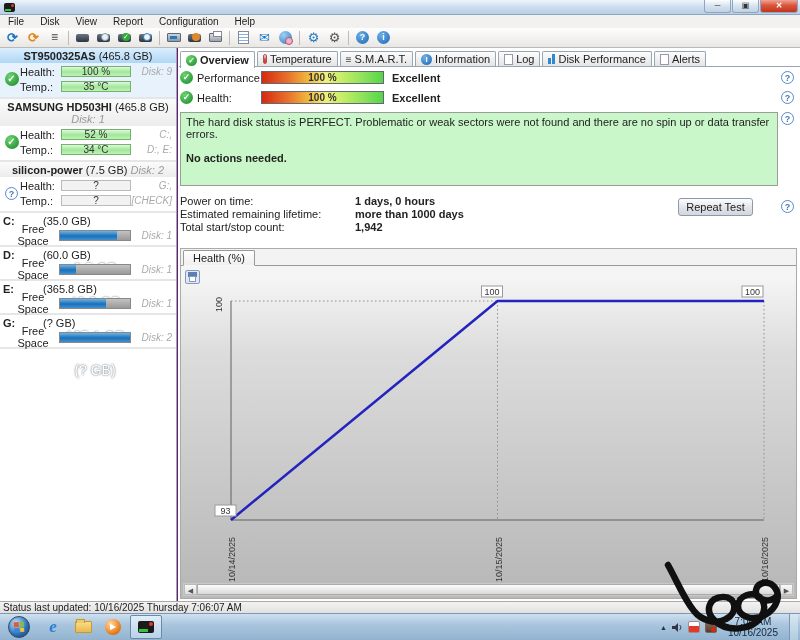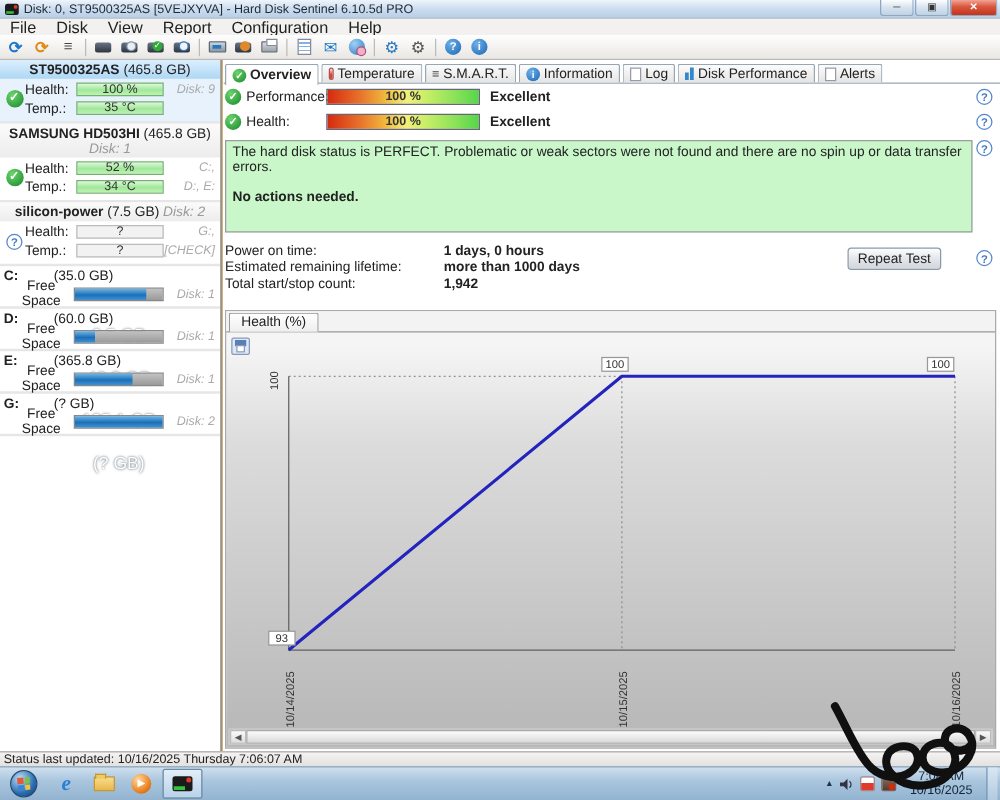--- a/index.html
+++ b/index.html
@@ -13,21 +13,21 @@
   .app-ico { width:11px; height:9px; background:#1b1b1b; border-radius:2px; position:relative; margin:0 4px 0 2px; }
   .app-ico::before { content:""; position:absolute; left:1px; bottom:1px; width:6px; height:2px; background:#35c23c; }
   .app-ico::after { content:""; position:absolute; right:1px; top:1px; width:3px; height:3px; background:#e03a2a; border-radius:50%; }
   .win-btns { margin-left:auto; display:flex; gap:1px; align-self:flex-start; }
   .wbtn { width:27px; height:13px; border:1px solid #8ea6c0; border-top:none; border-radius:0 0 3px 3px;
     background:linear-gradient(#fdfefe,#d7e3ef 50%,#bfd2e4); font-size:8px; line-height:11px; text-align:center; color:#333; }
   .wbtn.close { width:38px; background:linear-gradient(#f2a394,#d9573d 45%,#c2331b); color:#fff; font-weight:bold; }
 
   
   .menubar { position:absolute; top:15px; left:0; right:0; height:13px; background:#f2f1f0;
-    display:flex; align-items:center; font-size:13px; }
+    display:flex; align-items:center; font-size:10px; }
   .menu-item { padding:0 8px; height:13px; line-height:13px; }
   .toolbar { position:absolute; top:28px; left:0; right:0; height:20px;
     background:linear-gradient(#fefefe,#e9e7e3); border-bottom:1px solid #b9b9b9;
     display:flex; align-items:center; padding-left:2px; }
   .tbtn { width:21px; height:17px; display:flex; align-items:center; justify-content:center; position:relative; }
   .tsep { width:1px; height:14px; background:#bbb; margin:0 3px; }
   .g { font-size:13px; line-height:13px; }
   .g-refresh { color:#1e78c8; font-weight:bold; }
   .g-refresh2 { color:#e08a18; font-weight:bold; }
   .g-lines { color:#444; font-size:12px; }
@@ -46,21 +46,21 @@
   .printer-shape { width:13px; height:9px; background:linear-gradient(#d8dde2,#9aa3ac); border:1px solid #667; border-radius:1px; position:relative; }
   .printer-shape::before { content:""; position:absolute; left:3px; top:-3px; width:7px; height:4px; background:#fff; border:1px solid #889; }
   .notes-shape { width:11px; height:13px; background:#fff; border:1px solid #889; 
     background-image:repeating-linear-gradient(#fff 0 2px, #7fb2e5 2px 3px); }
   .globe-shape { width:13px; height:13px; border-radius:50%; background:radial-gradient(circle at 35% 30%, #9fd0f5, #2878c0); position:relative; }
   .globe-shape::after { content:""; position:absolute; right:-1px; bottom:-1px; width:6px; height:6px; border-radius:50%; background:#f3b0c8; border:1px solid #aa5577; }
   .circ-ico { width:13px; height:13px; border-radius:50%; background:radial-gradient(circle at 35% 30%, #6db1e8, #1a64b4);
     color:#fff; font-size:9px; font-weight:bold; line-height:13px; text-align:center; }
 
   
-  .main { position:absolute; top:48px; bottom:39px; left:0; right:0; background:#a16207;padding-left:35px; }
+  .main { position:absolute; top:48px; bottom:39px; left:0; right:0; background:#701a75;padding-left:35px; }
   .sidebar { position:absolute; left:0; top:0; bottom:0; width:177px; border-right:1px solid #99a8b6; background:#fff; overflow:hidden; }
   .content { position:absolute; left:178px; top:0; right:0; bottom:0; background:#fff; }
 
   
   .dcard { border-bottom:2px solid #e6e6e6; padding-bottom:3px; }
   .dcard-head { text-align:center; padding:2px 0 1px; background:linear-gradient(#fbfbfb,#ececec); font-size:11px; }
   .dcard.selected { background:#e7f2fc; }
   .dcard.selected .dcard-head { background:linear-gradient(#dcEFFd,#aed7f5); }
   .dname { font-weight:bold; }
   .dextra { font-style:italic; color:#999; }
@@ -176,21 +176,20 @@
   .clock { text-align:center; font-size:10px; line-height:11px; color:#12263a; padding:0 6px; }
   .show-desktop { width:9px; height:27px; border-left:1px solid #7a97b5; background:linear-gradient(#d8e7f2,#b0cadf); }
 
   .doodle { position:absolute; left:638px; top:553px; width:162px; height:87px; z-index:50; pointer-events:none; }
 </style>
 </head>
 <body>
 
 <div class="titlebar">
   <span class="app-ico"></span>
-  <span>Disk: 0, ST9500325AS [5VEJXYVA]  -  Hard Disk Sentinel 6.10.5d PRO</span>
   <span class="win-btns">
     <span class="wbtn">─</span>
     <span class="wbtn">▣</span>
     <span class="wbtn close">✕</span>
   </span>
 </div>
 
 <div class="menubar">
   <span class="menu-item">File</span>
   <span class="menu-item">Disk</span>

